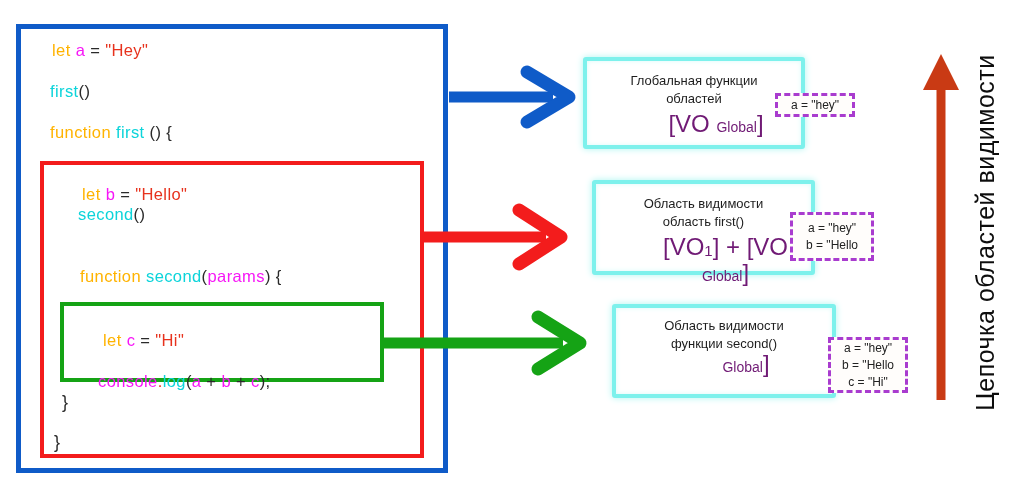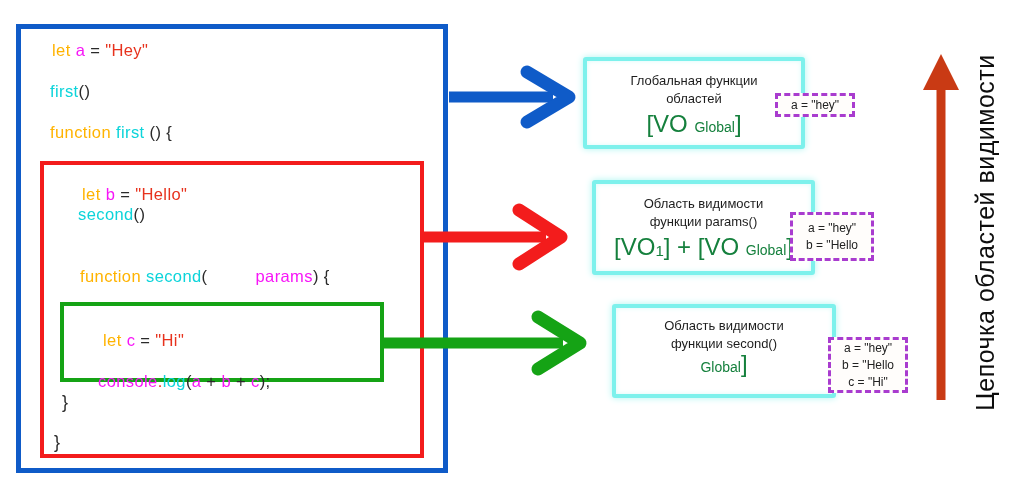--- a/index.html
+++ b/index.html
@@ -28,21 +28,21 @@
   .scope-box{
     position:absolute;box-sizing:border-box;background:#ffffff;
     border:4px solid #7df1ec;border-radius:3px;
     box-shadow:0 0 7px #aef5f1, inset 0 0 5px #d9fbf9;
     text-align:center;z-index:1;
   }
   .sb1{left:583px;top:57px;width:222px;height:92px;padding-top:11px;}
   .sb2{left:592px;top:180px;width:223px;height:95px;padding-top:11px;}
   .sb3{left:612px;top:304px;width:224px;height:94px;padding-top:9px;}
   .scope-title{font-size:13px;line-height:1.4;color:#1d1d1d;font-weight:500;}
-  .formula{font-size:24px;color:#15803d;margin-top:3px;line-height:1.05;}
+  .formula{font-size:24px;color:#701a75;margin-top:3px;line-height:1.05;padding-left:44px;}
   .formula .tk-small{font-size:14px;}
   .formula .tk-sub{font-size:15px;position:relative;top:1px;}
   
   .var-box{
     position:absolute;box-sizing:border-box;background:#fffdfb;
     border:3px dashed #a93ccf;z-index:3;
     display:flex;flex-direction:column;justify-content:center;
     font-size:12px;line-height:17px;color:#222;text-align:center;
   }
   .vb1{left:775px;top:93px;width:80px;height:24px;}
@@ -64,33 +64,33 @@
 
   <div class="frame frame-blue"></div>
   <div class="frame frame-red"></div>
   <div class="frame frame-green"></div>
 
   <div class="code-line cl1"><span style="color: rgb(255, 179, 0);">let </span><span style="color: rgb(247, 22, 247);">a </span><span style="color: rgb(42, 42, 42);">= </span><span style="color: rgb(231, 50, 29);">"Hey"</span></div>
   <div class="code-line cl2"><span style="color: rgb(12, 212, 218);">first</span><span style="color: rgb(42, 42, 42);">()</span></div>
   <div class="code-line cl3"><span style="color: rgb(255, 179, 0);">function </span><span style="color: rgb(12, 212, 218);">first </span><span style="color: rgb(42, 42, 42);">() {</span></div>
   <div class="code-line cl4"><span style="color: rgb(255, 179, 0);">let </span><span style="color: rgb(247, 22, 247);">b </span><span style="color: rgb(42, 42, 42);">= </span><span style="color: rgb(231, 50, 29);">"Hello"</span></div>
   <div class="code-line cl5"><span style="color: rgb(12, 212, 218);">second</span><span style="color: rgb(42, 42, 42);">()</span></div>
-  <div class="code-line cl6"><span style="color: rgb(255, 179, 0);">function </span><span style="color: rgb(12, 212, 218);">second</span><span style="color: rgb(42, 42, 42);">(</span><span style="color: rgb(247, 22, 247); margin-left: 48px;">params</span><span style="color: rgb(42, 42, 42);">) {</span></div>
+  <div class="code-line cl6"><span style="color: rgb(255, 179, 0);">function </span><span style="color: rgb(12, 212, 218);">second</span><span style="color: rgb(42, 42, 42);">(</span><span style="color: rgb(247, 22, 247);">params</span><span style="color: rgb(42, 42, 42);">) {</span></div>
   <div class="code-line cl7"><span style="color: rgb(255, 179, 0);">let </span><span style="color: rgb(247, 22, 247);">c </span><span style="color: rgb(42, 42, 42);">= </span><span style="color: rgb(231, 50, 29);">"Hi"</span></div>
   <div class="code-line cl8"><span style="color: rgb(247, 22, 247);">console</span><span style="color: rgb(231, 50, 29);">.</span><span style="color: rgb(12, 212, 218);">log</span><span style="color: rgb(42, 42, 42);">(</span><span style="color: rgb(247, 22, 247);">a </span><span style="color: rgb(42, 42, 42);">+ </span><span style="color: rgb(247, 22, 247);">b </span><span style="color: rgb(42, 42, 42);">+ </span><span style="color: rgb(247, 22, 247);">c</span><span style="color: rgb(42, 42, 42);">);</span></div>
   <div class="code-line cl9"><span style="color: rgb(42, 42, 42);">}</span></div>
   <div class="code-line cl10"><span style="color: rgb(42, 42, 42);">}</span></div>
 
   <div class="scope-box sb1">
     <div class="scope-title"><span>Глобальная функции</span><br><span>областей</span></div>
     <div class="formula"><span class="tk-big">[VO </span><span class="tk-small">Global</span><span class="tk-big">]</span></div>
   </div>
 
   <div class="scope-box sb2">
-    <div class="scope-title"><span>Область видимости</span><br><span>функции params()</span></div>
+    <div class="scope-title"><span>Область видимости</span><br><span>область first()</span></div>
     <div class="formula"><span class="tk-big">[VO</span><span class="tk-sub">1</span><span class="tk-big">] + [VO </span><span class="tk-small">Global</span><span class="tk-big">]</span></div>
   </div>
 
   <div class="scope-box sb3">
     <div class="scope-title"><span>Область видимости</span><br><span>функции second()</span></div>
     <div class="formula" style="margin-top:-2px;"><span class="tk-small">Global</span><span class="tk-big">]</span></div>
   </div>
 
   <div class="var-box vb1">
       <div>a = "hey"</div>

